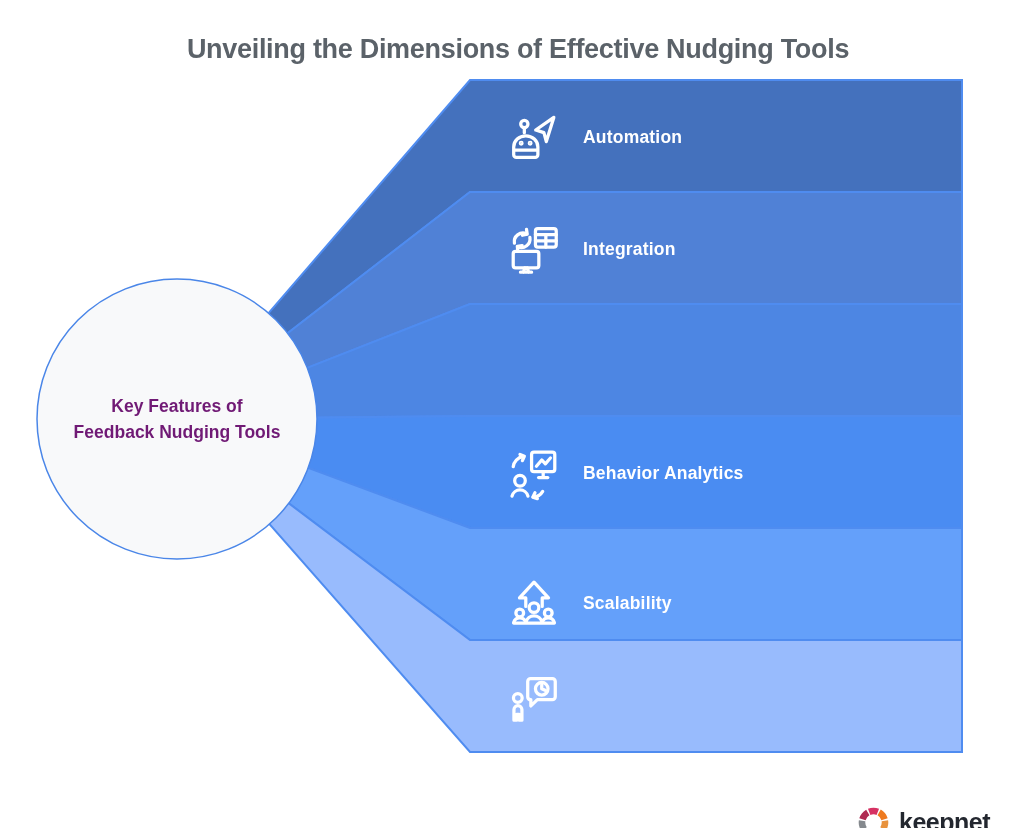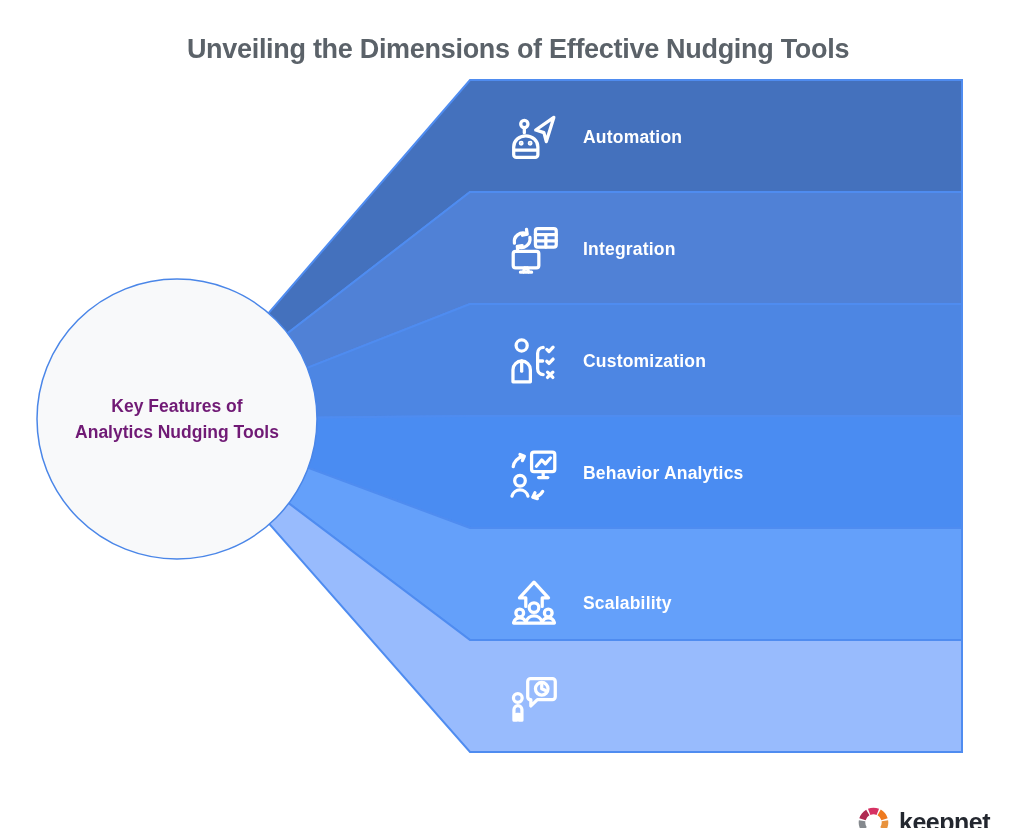--- a/index.html
+++ b/index.html
@@ -33,21 +33,21 @@
     <polygon stroke="#4f8cf0" stroke-width="2" points="177,419 470,304 962,304 962,416 470,416" fill="#4d86e3"></polygon>
     <polygon stroke="#4f8cf0" stroke-width="2" points="177,419 470,416 962,416 962,528 470,528" fill="#4a8cf2"></polygon>
     <polygon stroke="#4f8cf0" stroke-width="2" points="177,419 470,528 962,528 962,640 470,640" fill="#64a0fa"></polygon>
     <polygon stroke="#4f8cf0" stroke-width="2" points="177,419 470,640 962,640 962,752 470,752" fill="#98bbfd"></polygon>
     <circle cx="177" cy="419" r="140" fill="#f8f9fa" stroke="#4a86e8" stroke-width="1.5"></circle>
   </svg>
 
   <div class="center-label">
     <div class="inner">
       <div>Key Features of</div>
-      <div>Analytics Nudging Tools</div>
+      <div>Feedback Nudging Tools</div>
     </div>
   </div>
 
   <div class="feature-row r1">
     <svg class="ficon" width="58" height="58" viewBox="0 0 24 24">
       <circle cx="8" cy="6.6" r="1.5"></circle>
       <line x1="8" y1="8.1" x2="8" y2="10.2"></line>
       <path d="M3.6,19.3 v-3.2 a5,4.6 0 0 1 10,0 v3.2 a1.1,1.1 0 0 1 -1.1,1.1 h-7.8 a1.1,1.1 0 0 1 -1.1,-1.1 z"></path>
       <line x1="3.9" y1="17.4" x2="13.3" y2="17.4"></line>
       <circle cx="6.7" cy="14.6" r="0.35" fill="#fff"></circle>
@@ -66,33 +66,20 @@
       <rect x="12.6" y="3.6" width="8.6" height="7.6" rx="1"></rect>
       <line x1="12.6" y1="6.1" x2="21.2" y2="6.1"></line>
       <line x1="12.6" y1="8.6" x2="21.2" y2="8.6"></line>
       <line x1="16.9" y1="6.1" x2="16.9" y2="11.2"></line>
       <rect x="3.4" y="13" width="10.6" height="6.8" rx="1"></rect>
       <path d="M8.2,19.8 L7.6,21.6 M9.2,19.8 L9.8,21.6 M6.4,21.6 h4.6"></path>
     </svg>
     <span class="label">Integration</span>
   </div>
 
-  <div class="feature-row r3">
-    <svg class="ficon" width="58" height="58" viewBox="0 0 24 24">
-      <circle cx="6.9" cy="5.6" r="2.3"></circle>
-      <path d="M3.3,20.6 v-5 a3.6,3.6 0 0 1 3.6,-3.6 a3.6,3.6 0 0 1 3.6,3.6 v5 z"></path>
-      <line x1="6.9" y1="12" x2="6.9" y2="16.2"></line>
-      <path d="M15.8,6.4 a2.4,2.4 0 0 0 -2.3,2.4 v6.4 a2.4,2.4 0 0 0 2.3,2.4"></path>
-      <line x1="13.5" y1="12" x2="15.6" y2="12"></line>
-      <polyline points="17.3,7.2 18.2,8.1 19.9,6.3"></polyline>
-      <polyline points="17.3,12.1 18.2,13 19.9,11.2"></polyline>
-      <path d="M17.6,16.6 l2.2,2.2 M19.8,16.6 l-2.2,2.2"></path>
-    </svg>
-    <span class="label">Customization</span>
-  </div>
 
   <div class="feature-row r4">
     <svg class="ficon" width="58" height="58" viewBox="0 0 24 24">
       <rect x="11" y="3.4" width="9.6" height="8" rx="1"></rect>
       <polyline points="13,9.2 15.2,6.6 16.7,8.2 18.8,5.8"></polyline>
       <line x1="15.8" y1="11.4" x2="15.8" y2="13.4"></line>
       <line x1="13.9" y1="13.9" x2="17.7" y2="13.9"></line>
       <path d="M3.4,9.4 a4.8,4.8 0 0 1 4,-4.2"></path>
       <polyline points="6.2,4.3 8,5.1 7.2,6.9"></polyline>
       <circle cx="6.2" cy="15.2" r="2.2"></circle>

